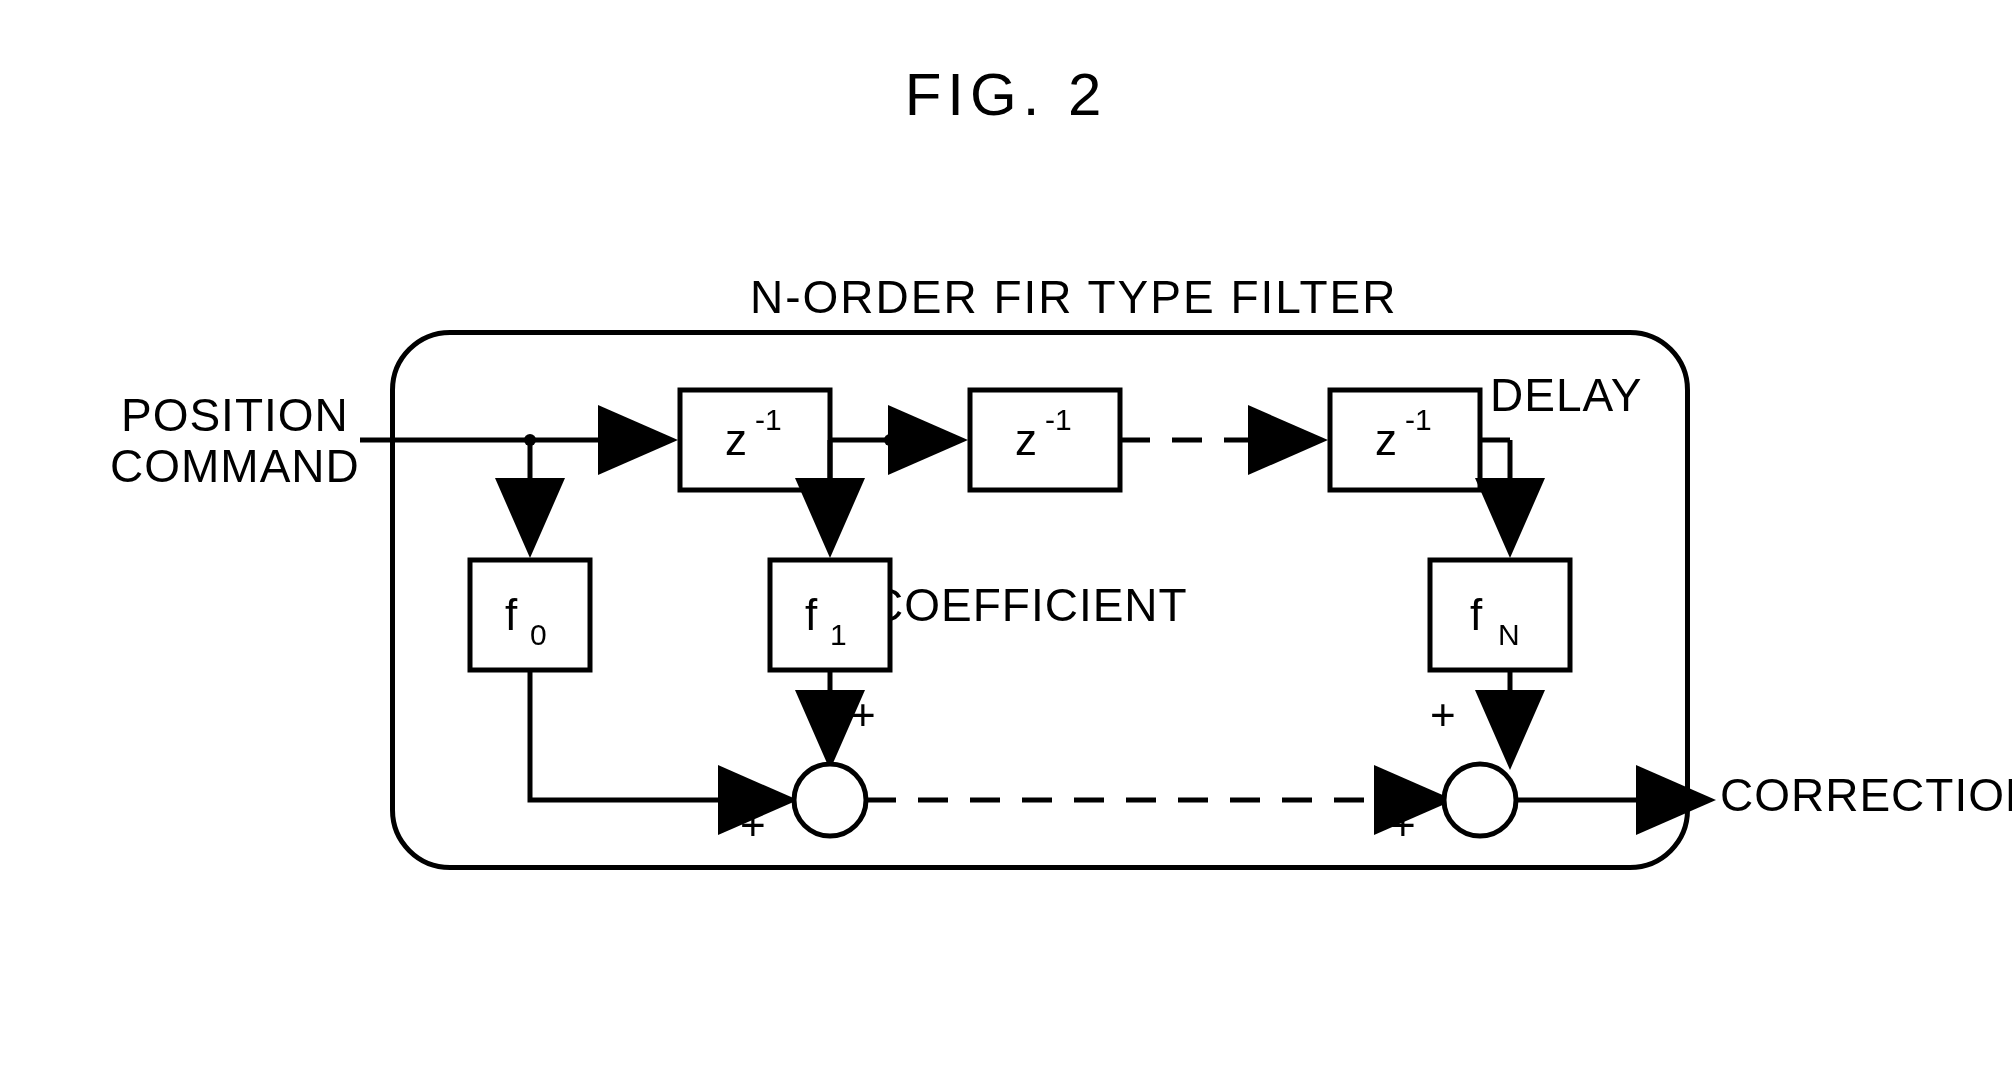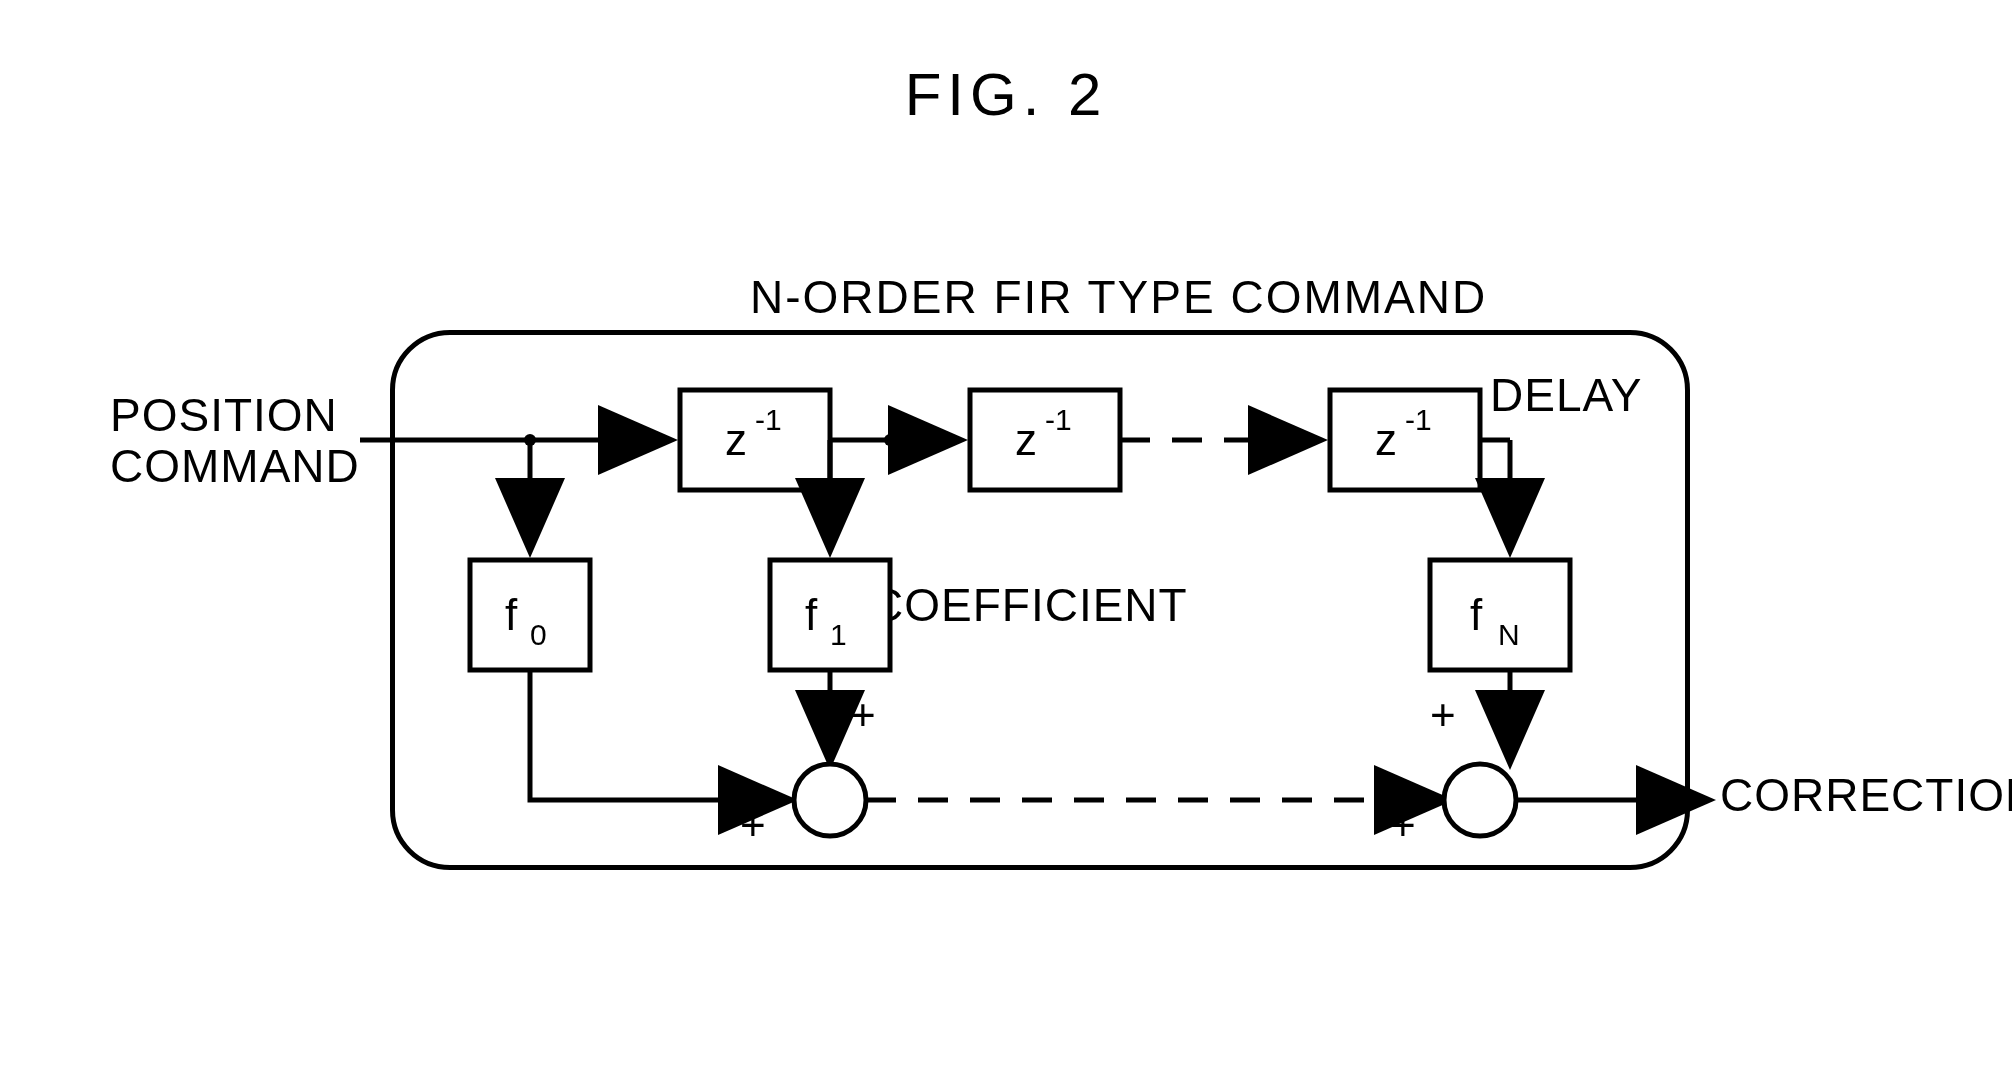--- a/index.html
+++ b/index.html
@@ -80,25 +80,25 @@
   }
   .plus {
     font-size: 44px;
     font-family: "Arial", sans-serif;
   }
 </style>
 </head>
 <body>
 
 <div class="figure-title">FIG. 2</div>
-<div class="filter-title">N-ORDER FIR TYPE COMMAND</div>
+<div class="filter-title">N-ORDER FIR TYPE FILTER</div>
 
 <div class="filter-box"></div>
 
-<div class="label" style="top:390px; left:110px;">POSITION
+<div class="label" style="top:390px; left:110px;text-align:center;">POSITION
 COMMAND</div>
 <div class="label" style="top:770px; left:1720px;">CORRECTION</div>
 <div class="label" style="top:370px; left:1490px;">DELAY</div>
 <div class="label" style="top:580px; left:870px;">COEFFICIENT</div>
 
 <svg class="overlay" width="2012" height="1080">
   <defs>
     <marker id="arrow" markerWidth="16" markerHeight="16" refX="14" refY="7" orient="auto">
       <path d="M0,0 L16,7 L0,14 Z" class="arrowhead"></path>
     </marker>

